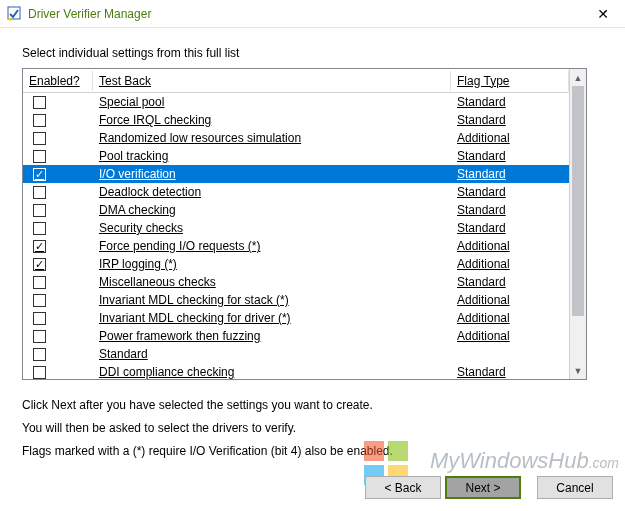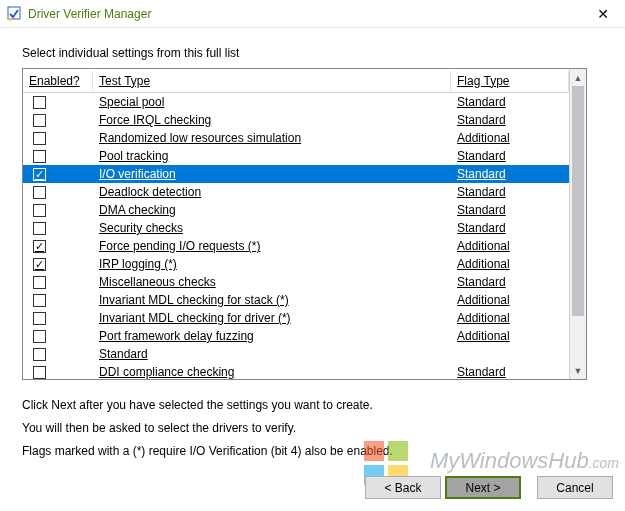--- a/index.html
+++ b/index.html
@@ -131,21 +131,21 @@
   </div>
 </div>
 
 <div class="content">
   <div class="instruction">Select individual settings from this full list</div>
 
   <div class="listwrap">
     <div class="listgrid">
       <div class="listhead">
         <div class="col col-enabled">Enabled?</div>
-        <div class="col col-test">Test Type</div>
+        <div class="col col-test">Test Back</div>
         <div class="col col-flag">Flag Type</div>
       </div>
       <div class="listbody" id="listbody">
           <div class="listrow">
             <div class="col col-enabled">
               <span class="chk"></span>
             </div>
             <div class="col col-test">Special pool</div>
             <div class="col col-flag">Standard</div>
           </div>
@@ -230,21 +230,21 @@
             <div class="col col-enabled">
               <span class="chk"></span>
             </div>
             <div class="col col-test">Invariant MDL checking for driver (*)</div>
             <div class="col col-flag">Additional</div>
           </div>
           <div class="listrow">
             <div class="col col-enabled">
               <span class="chk"></span>
             </div>
-            <div class="col col-test">Port framework delay fuzzing</div>
+            <div class="col col-test">Power framework then fuzzing</div>
             <div class="col col-flag">Additional</div>
           </div>
           <div class="listrow">
             <div class="col col-enabled">
               <span class="chk"></span>
             </div>
             <div class="col col-flag">Standard</div>
           </div>
           <div class="listrow">
             <div class="col col-enabled">

